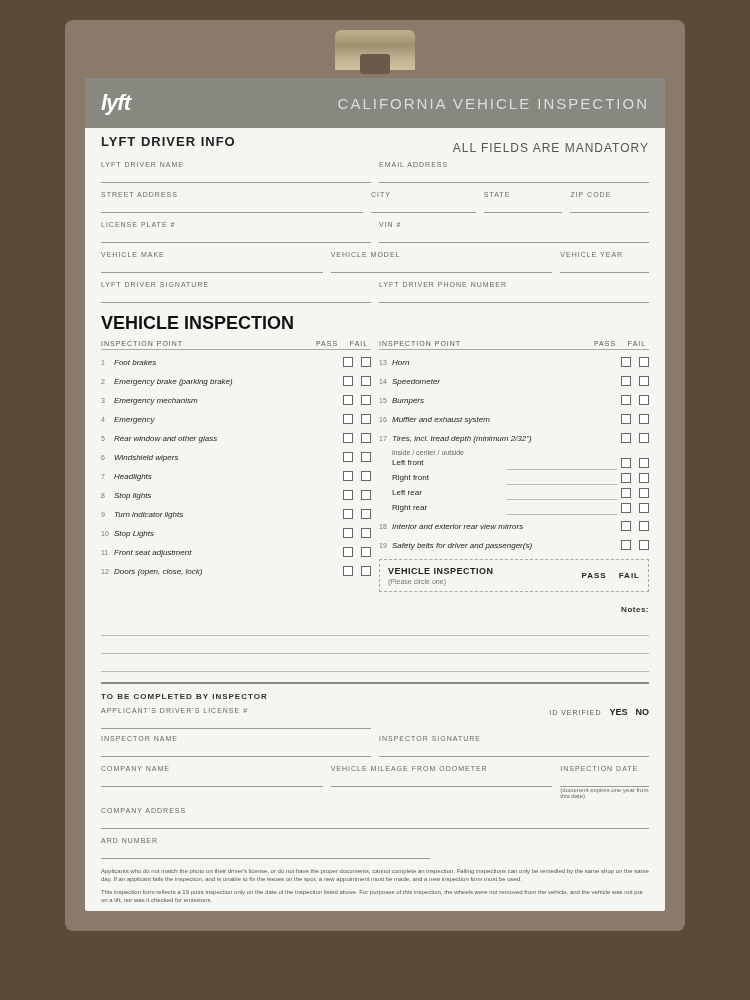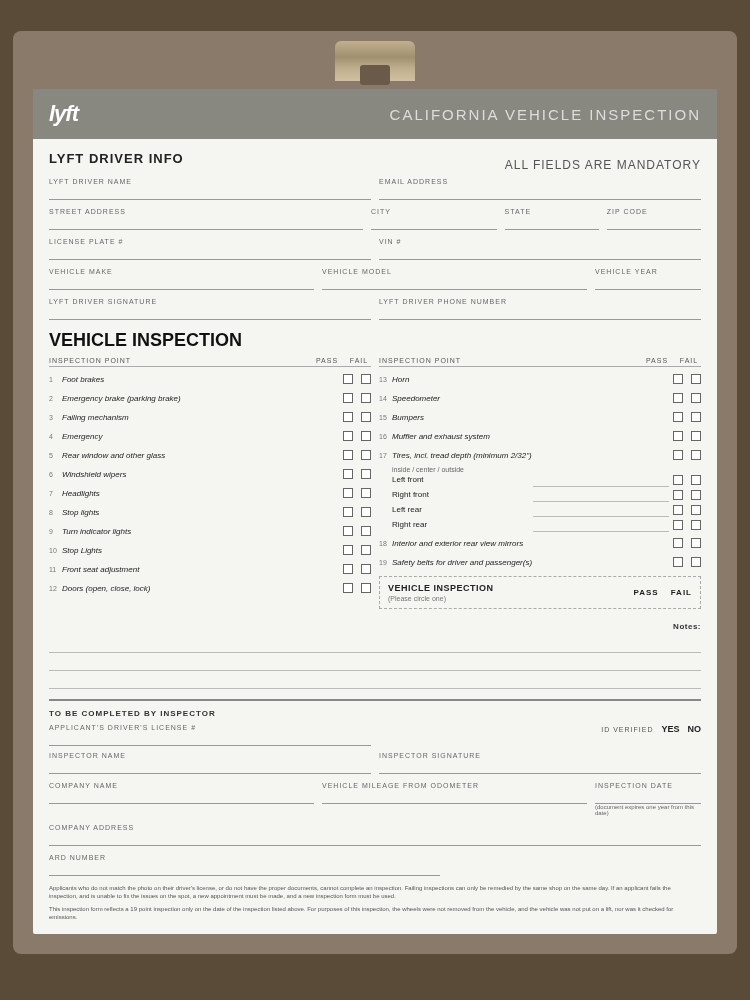--- a/index.html
+++ b/index.html
@@ -6,26 +6,26 @@
     body {
       background: #5a4a38;
       display: flex;
       justify-content: center;
       align-items: flex-start;
       min-height: 1000px;
       font-family: Arial, Helvetica, sans-serif;
       padding: 20px 0;
     }
     .clipboard-bg {
-      width: 724px;
+      width: 620px;
       background: #8a7a6a;
       border-radius: 8px;
       padding: 10px 20px 20px 20px;
       position: relative;
-      margin-top: 11px;
+      margin-top: 0;
     }
     .clip {
       width: 80px;
       height: 40px;
       background: linear-gradient(180deg, #c0b090 0%, #a09070 40%, #c0b090 70%, #d0c0a0 100%);
       border-radius: 6px 6px 0 0;
       margin: 0 auto 8px auto;
       position: relative;
       display: flex;
       align-items: center;
@@ -60,21 +60,21 @@
       font-style: italic;
       letter-spacing: -1px;
     }
     .header-title {
       color: #ddd;
       font-size: 15px;
       letter-spacing: 2px;
       text-transform: uppercase;
     }
     .form-body {
-      padding: 12px 16px;
+      padding: 6px 16px;
     }
     .section-title {
       font-size: 13px;
       font-weight: bold;
       letter-spacing: 1px;
       text-transform: uppercase;
       margin-bottom: 6px;
       color: #222;
     }
     .mandatory-note {
@@ -415,21 +415,21 @@
         <span class="item-label">Emergency brake (parking brake)</span>
       </div>
       <div class="item-checkboxes">
         <span class="checkbox"></span>
         <span class="checkbox"></span>
       </div>
     </div>
               <div class="inspection-item">
       <div class="item-number-label">
         <span class="item-num">3</span>
-        <span class="item-label">Failing mechanism</span>
+        <span class="item-label">Emergency mechanism</span>
       </div>
       <div class="item-checkboxes">
         <span class="checkbox"></span>
         <span class="checkbox"></span>
       </div>
     </div>
               <div class="inspection-item">
       <div class="item-number-label">
         <span class="item-num">4</span>
         <span class="item-label">Emergency</span>

